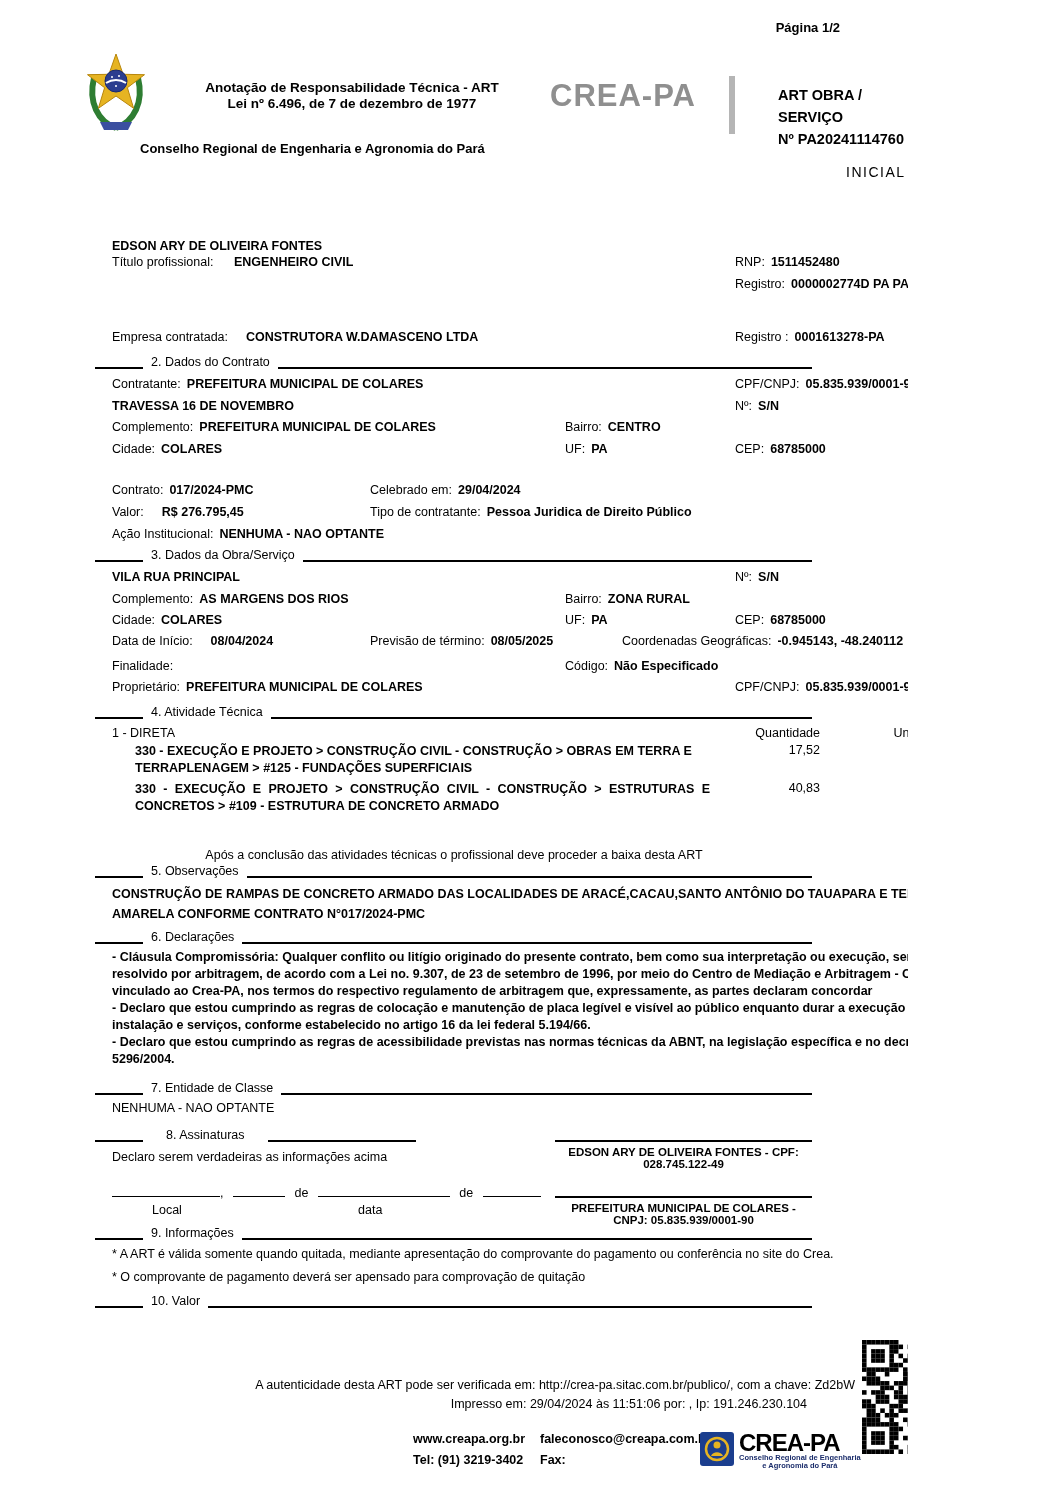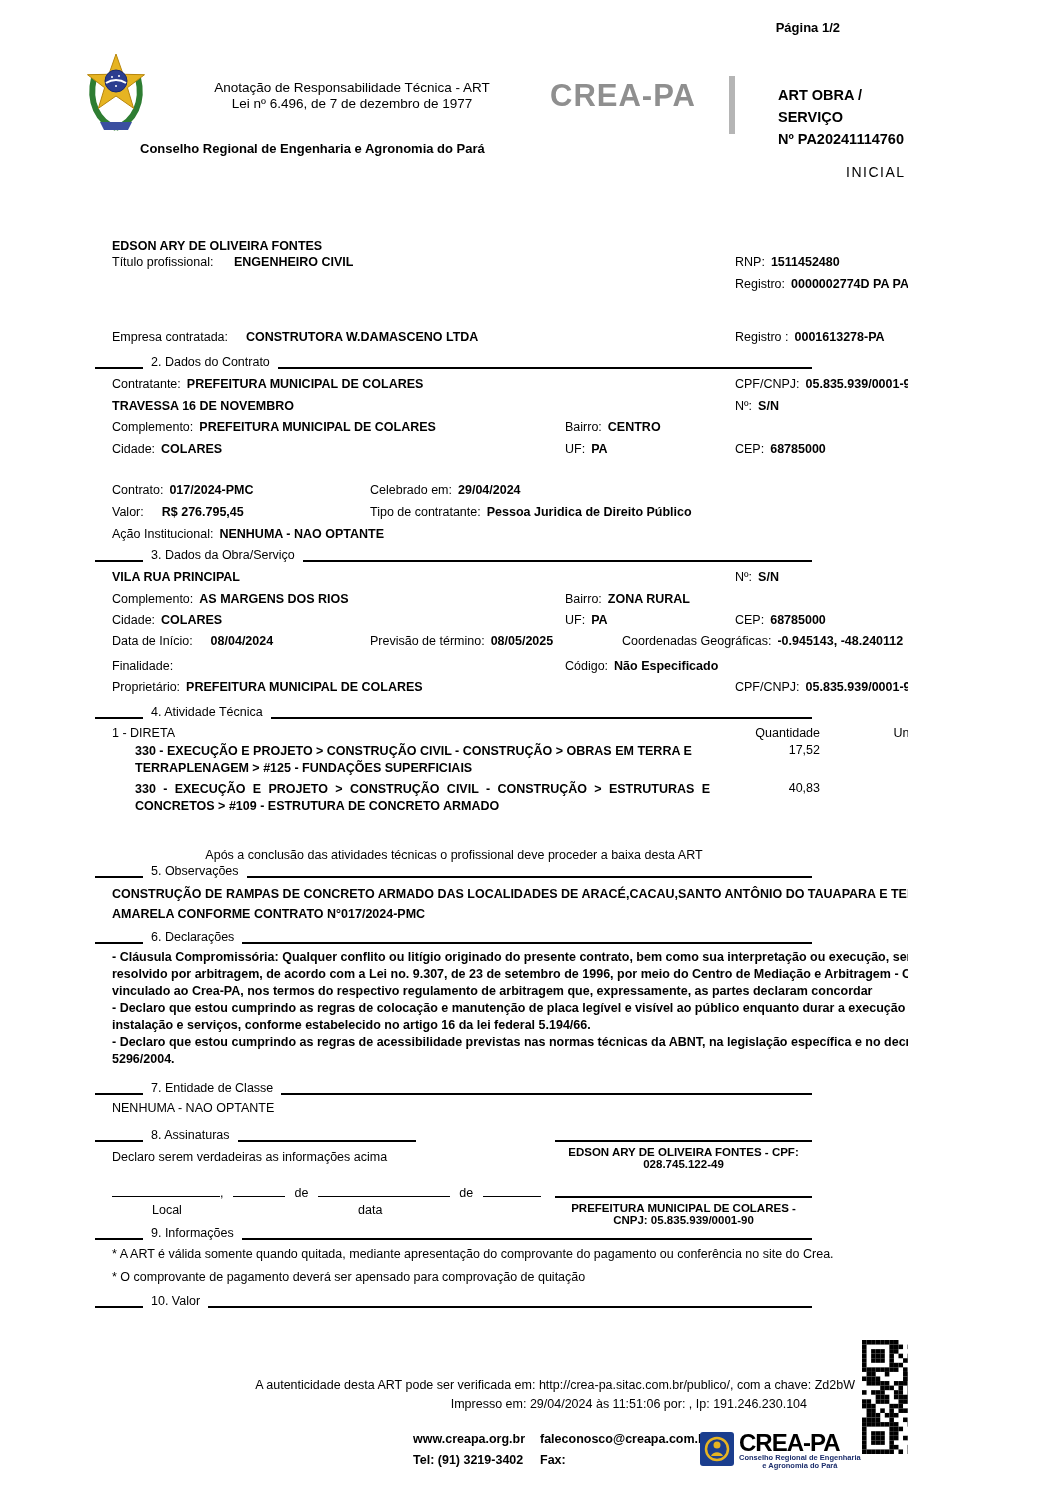--- a/index.html
+++ b/index.html
@@ -13,21 +13,21 @@
   .at3{position:absolute;left:735px;}
   .g1{margin-left:6px;}
   .g2{margin-left:18px;}
   .sechead{position:absolute;left:95px;right:96px;display:flex;align-items:flex-end;}
   .rule{border-bottom:2px solid #000;height:12px;}
   .rule.short{width:48px;}
   .rule.long{flex:1;}
   .sechead .t{white-space:nowrap;padding:0 8px;font-size:12.5px;}
   .wrap{position:absolute;line-height:17px;white-space:normal;font-weight:bold;}
   .hdr-title{position:absolute;left:172px;top:80px;width:360px;text-align:center;
-             font-weight:normal;font-size:13.5px;line-height:16px;}
+             font-weight:bold;font-size:13.5px;line-height:16px;}
   .crea-big{position:absolute;left:550px;top:78px;font-size:31px;font-weight:bold;color:#8f8f8f;letter-spacing:1px;}
   .vbar{position:absolute;left:729px;top:76px;width:6px;height:58px;background:#b5b5b5;}
   .art-box{position:absolute;left:778px;top:84px;font-weight:bold;font-size:14.5px;line-height:22px;}
   .council{position:absolute;left:140px;top:141px;font-weight:bold;font-size:13px;}
   .inicial{position:absolute;left:846px;top:164px;font-size:14px;letter-spacing:1.5px;}
   .pageno{position:absolute;right:68px;top:20px;font-weight:bold;font-size:13px;}
   .sigline{position:absolute;border-top:2px solid #000;}
   .blank{display:inline-block;border-bottom:1.5px solid #000;height:13px;vertical-align:baseline;}
   .qtyh{position:absolute;left:700px;width:120px;text-align:right;}
   .unith{position:absolute;left:860px;width:80px;text-align:right;}
@@ -198,21 +198,21 @@
 
   <div class="sechead" style="top:1081px;">
     <span class="rule short"></span>
     <span class="t">7. Entidade de Classe</span>
     <span class="rule long"></span>
   </div>
   <div class="line" style="top:1101px;">
       <span class="at1">NENHUMA - NAO OPTANTE</span>
     </div>
 
-  <div class="sechead" style="top:1128px;right:492px;">
+  <div class="sechead" style="top:1128px;right:492px;gap:15px;">
     <span class="rule short"></span>
     <span class="t">8. Assinaturas</span>
     <span class="rule long"></span>
   </div>
   <div class="line" style="top:1150px;">
       <span class="at1">Declaro serem verdadeiras as informações acima</span>
     </div>
 
   <div class="sigline" style="left:555px;top:1140px;right:96px;"></div>
   <div class="abs b" style="left:555px;top:1146px;right:96px;text-align:center;font-size:11.5px;">EDSON ARY DE OLIVEIRA FONTES - CPF: 028.745.122-49</div>

